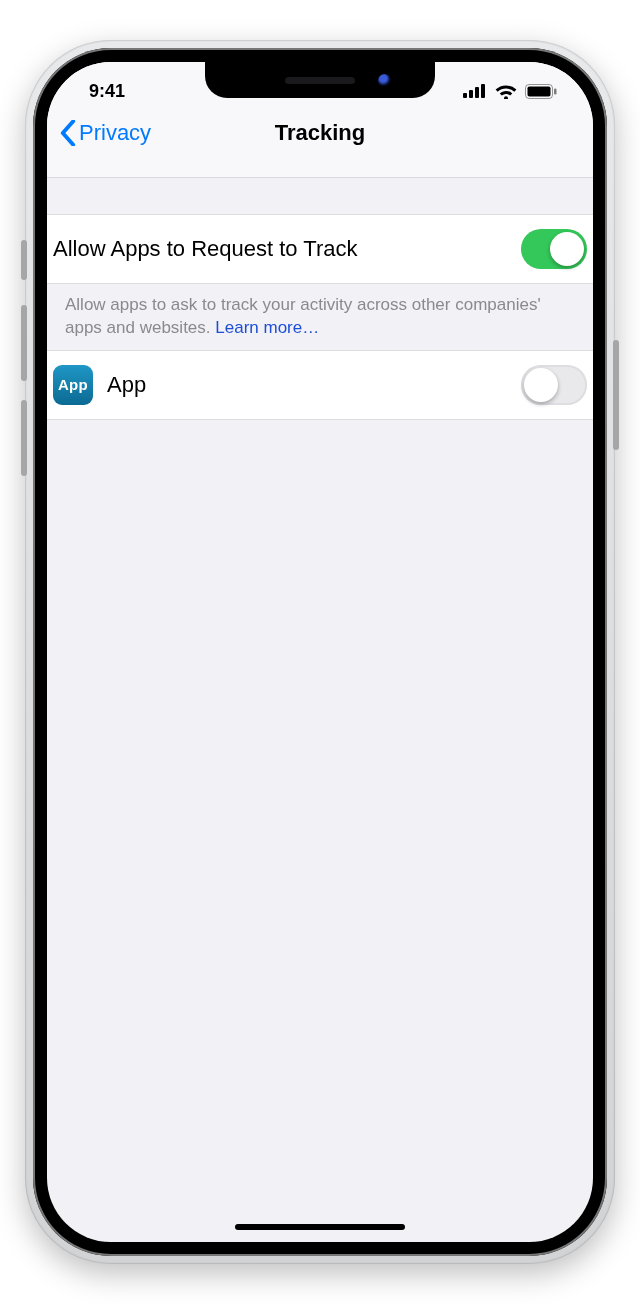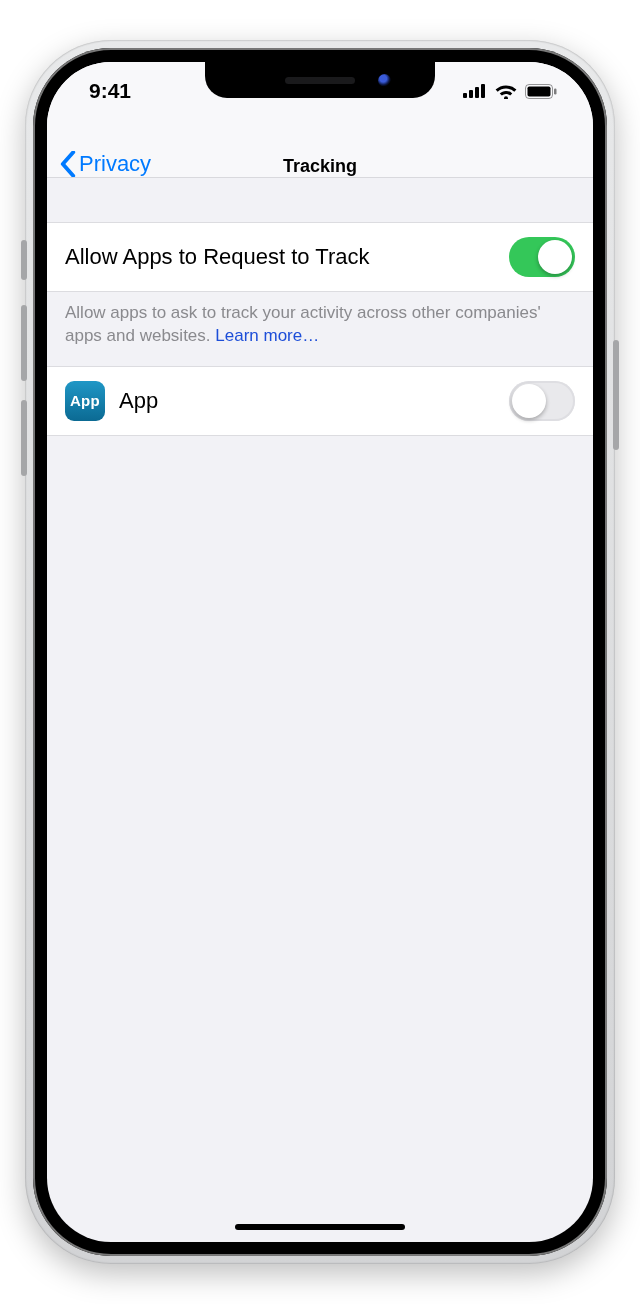--- a/index.html
+++ b/index.html
@@ -59,45 +59,44 @@
     .speaker{width:70px;height:7px;background:#1a1a1c;border-radius:4px;}
     .cam{width:13px;height:13px;background:radial-gradient(circle at 40% 35%,#3a5bd9 0 30%, #0b1640 55%, #000 70%);border-radius:50%; position:absolute; right:44px;}
 
     
     .statusbar {
       height:58px;
       display:flex; align-items:center; justify-content:space-between;
       padding:0 36px 0 42px;
       background:#f8f8fa;
     }
-    .status-time{font-size:21px;font-weight:600;}
+    .status-time{font-size:18px;font-weight:600;}
     .status-right{display:flex;align-items:center;gap:8px;}
     .status-right svg{display:block;}
 
     
     .navbar{
       height:58px; background:#f8f8fa;
       border-bottom:1px solid #d9d9dd;
-      display:flex; align-items:flex-end; position:relative;
+      display:flex; align-items:flex-start; position:relative;
     }
     .back{display:flex;align-items:center; gap:2px; color:#007aff; font-size:22px; padding-left:12px;}
     .back svg{width:18px;height:26px;}
-    .nav-title{position:absolute; left:0; right:0; text-align:center; font-size:18px; font-weight:600; color:#000; pointer-events:none;}
+    .nav-title{position:absolute; left:0; right:0; text-align:center; font-size:22px; font-weight:600; color:#000; pointer-events:none;}
 
     
     .content{}
     .spacer{height:36px;}
     .row{
       background:#fff;
       border-top:1px solid #dcdce0;
       border-bottom:1px solid #dcdce0;
       display:flex; align-items:center;
-      padding:14px 18px;
+      padding:14px 6px;
       gap:14px;
-      margin-top:8px;
     }
     .row .label{flex:1; font-size:22px; color:#000;}
     .footer-text{padding:10px 18px; font-size:17px; line-height:1.35; color:#8a8a8e;}
     .footer-text .link{color:#1d4ed8;}
 
     
     .appicon{width:40px;height:40px;border-radius:9px;background:linear-gradient(180deg,#1f97c6,#0b6a93);display:flex;align-items:center;justify-content:center;color:#fff;font-size:15px;font-weight:700;letter-spacing:.3px;}
 
     
     .switch{width:66px;height:40px;border-radius:20px;position:relative;flex:0 0 auto;transition:.2s;}

